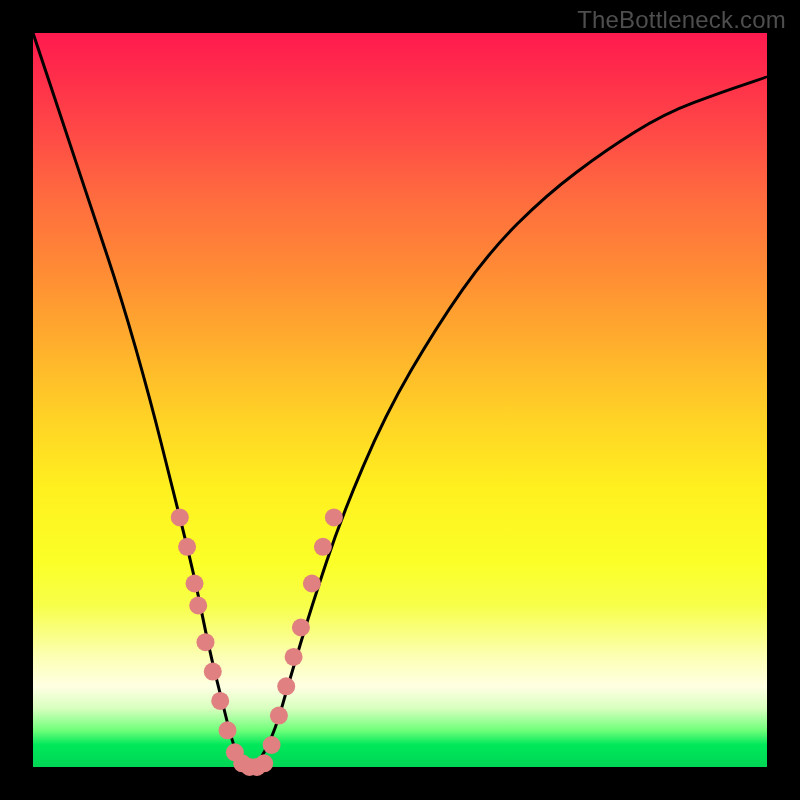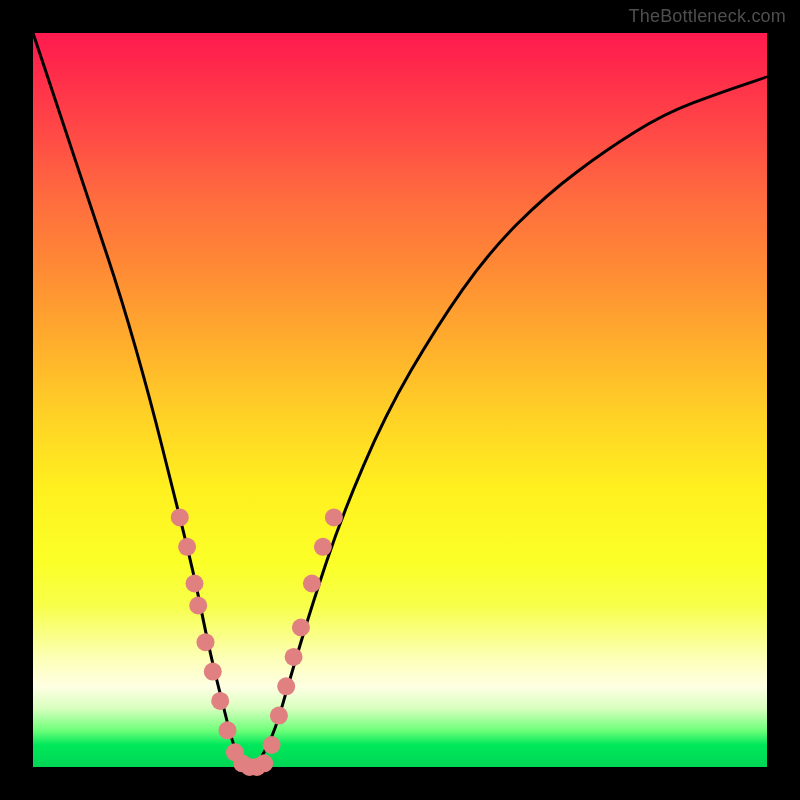--- a/index.html
+++ b/index.html
@@ -42,21 +42,21 @@
       #d8ffbf 92%,
       #6fff7a 95%,
       #00e85a 97%,
       #00d655 100%);
   }
   .watermark {
     position: absolute;
     top: 6px;
     right: 14px;
     color: #4e4e4e;
-    font-size: 18px;
+    font-size: 24px;
     font-weight: 400;
     letter-spacing: 0.2px;
     user-select: none;
   }
   svg.curve {
     position: absolute;
     left: 0;
     top: 0;
     width: 734px;
     height: 734px;

